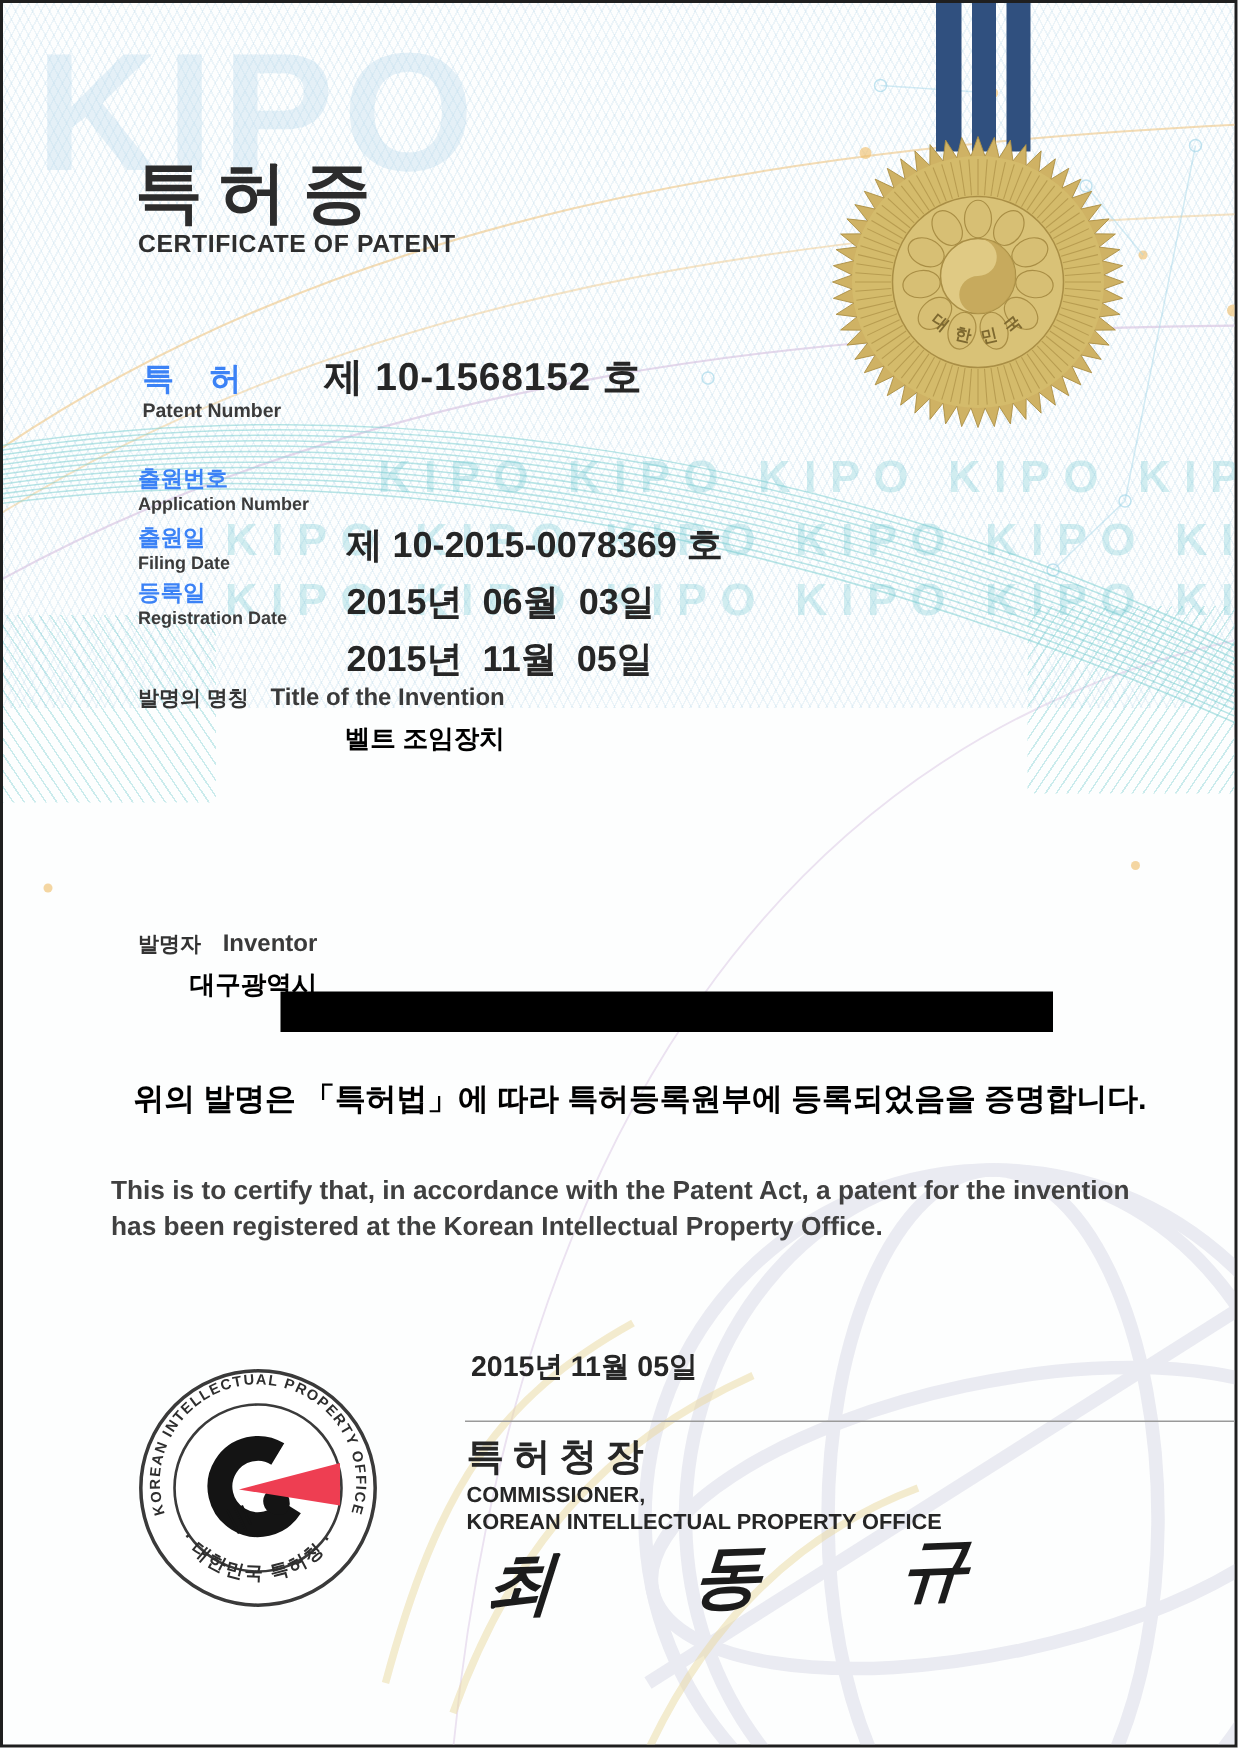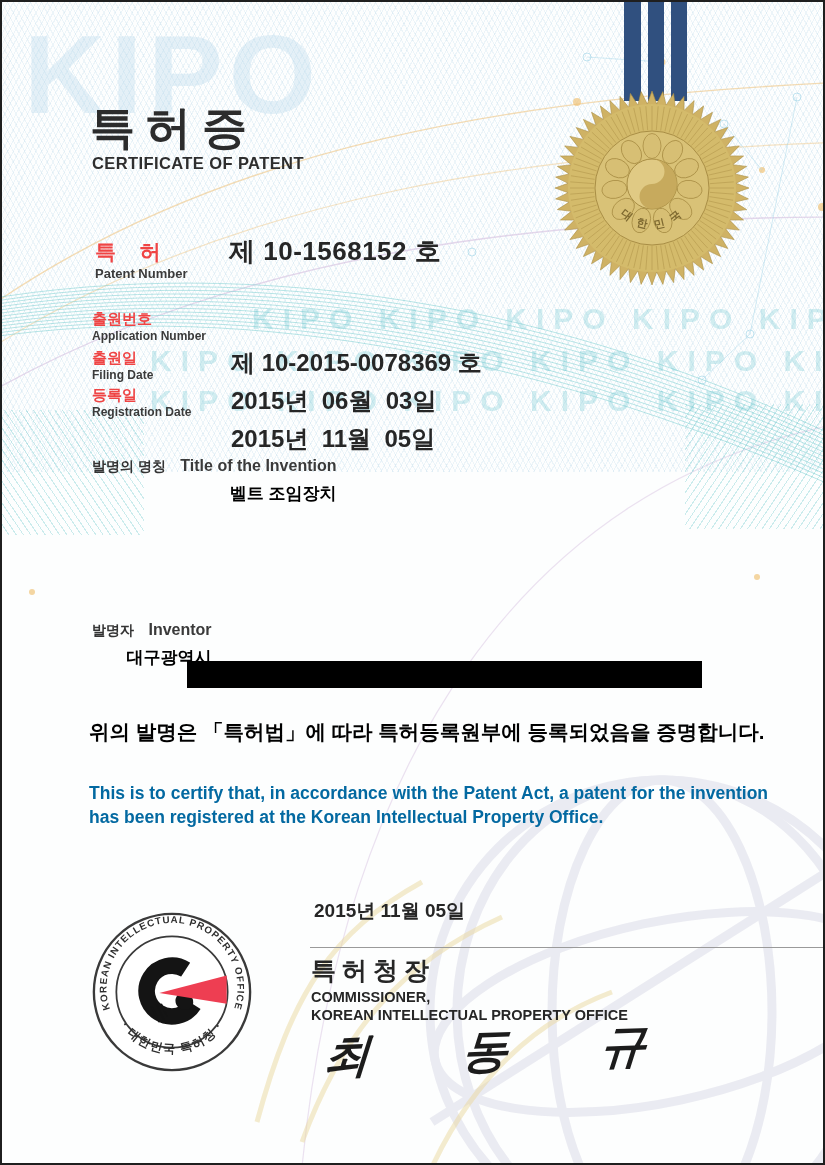--- a/index.html
+++ b/index.html
@@ -31,33 +31,33 @@
     width:150px;height:125px;
     background-image:repeating-linear-gradient(56deg, rgba(120,205,208,.38) 0 1px, transparent 1px 6px);
   }
   .fan.right{background-image:repeating-linear-gradient(-56deg, rgba(120,205,208,.38) 0 1px, transparent 1px 6px);}
   svg{display:block;}
   
   .ribbon{top:0;background:#30507f;}
   
   .title-ko{left:88px;top:96px;font-size:45px;font-weight:800;letter-spacing:11px;color:#2c2c2c;}
   .title-en{left:90px;top:152px;font-size:16.5px;font-weight:700;letter-spacing:.4px;color:#2e2e2e;}
-  .lbl-ko{font-weight:700;color:#ef4444;}
+  .lbl-ko{font-weight:700;color:#3b82f6;}
   .lbl-en{font-weight:700;color:#3a3a3a;}
   .patent-lbl{left:93px;top:236px;font-size:21px;letter-spacing:9px;}
   .patent-lbl-en{left:93px;top:264px;font-size:13px;}
-  .patent-val{left:227px;top:232px;font-size:26px;font-weight:800;letter-spacing:.5px;text-align:center;}
+  .patent-val{left:214px;top:232px;font-size:26px;font-weight:800;letter-spacing:.5px;text-align:center;}
   .f-lbl{font-size:15px;text-align:right;}
   .f-lbl-en{font-size:12px;}
   .f-val{font-size:24px;font-weight:800;white-space:pre;margin-top:40px;}
   .sec-lbl{font-size:14px;font-weight:700;color:#333;margin-top:41px;}
   .sec-lbl-en{font-size:16px;font-weight:600;color:#3a3a3a;margin-left:10px;}
   .sec-val{font-size:17px;font-weight:800;color:#000000;text-align:right;}
   .stmt-ko{left:87px;top:716px;font-size:20.5px;font-weight:800;color:#000000;}
-  .stmt-en{left:87px;top:779px;font-size:17.5px;font-weight:700;line-height:24px;color:#0369a1;}
+  .stmt-en{left:72px;top:779px;font-size:17.5px;font-weight:700;line-height:24px;color:#404040;}
   .issue-date{left:312px;top:896px;font-size:19px;font-weight:600;}
   .rule{left:308px;top:945px;width:517px;height:1px;background:#9a9a9a;}
   .comm-ko{left:309px;top:952px;font-size:25px;font-weight:800;letter-spacing:6px;}
   .comm-en1{left:309px;top:987px;font-size:14.5px;font-weight:800;}
   .comm-en2{left:309px;top:1005px;font-size:14.5px;font-weight:800;}
   .signature{
     left:322px;top:1018px;font-family:"DejaVu Serif","Liberation Serif",serif;
     font-style:italic;font-size:46px;font-weight:700;letter-spacing:38px;color:#1c1c1c;
     transform:rotate(-2deg) skewX(-6deg);
   }

